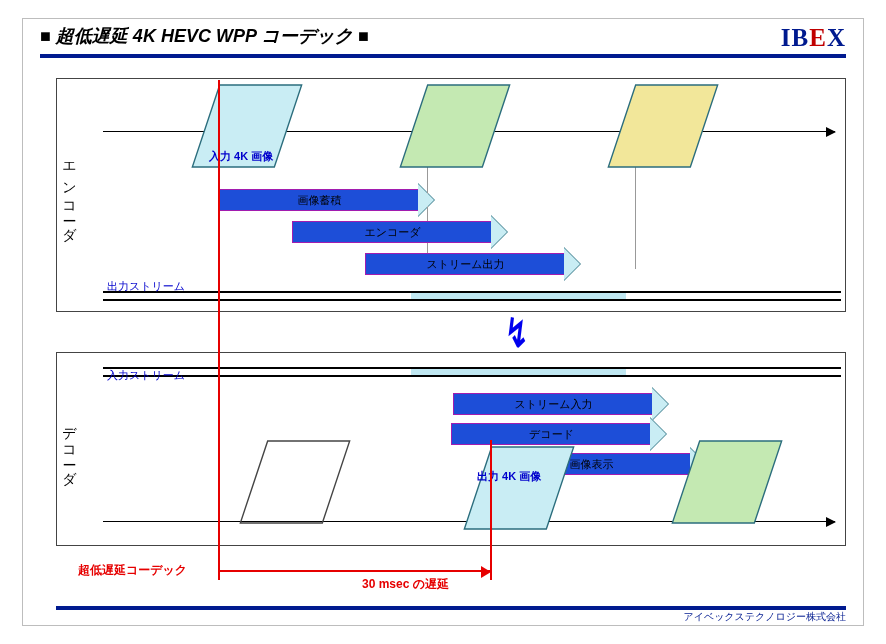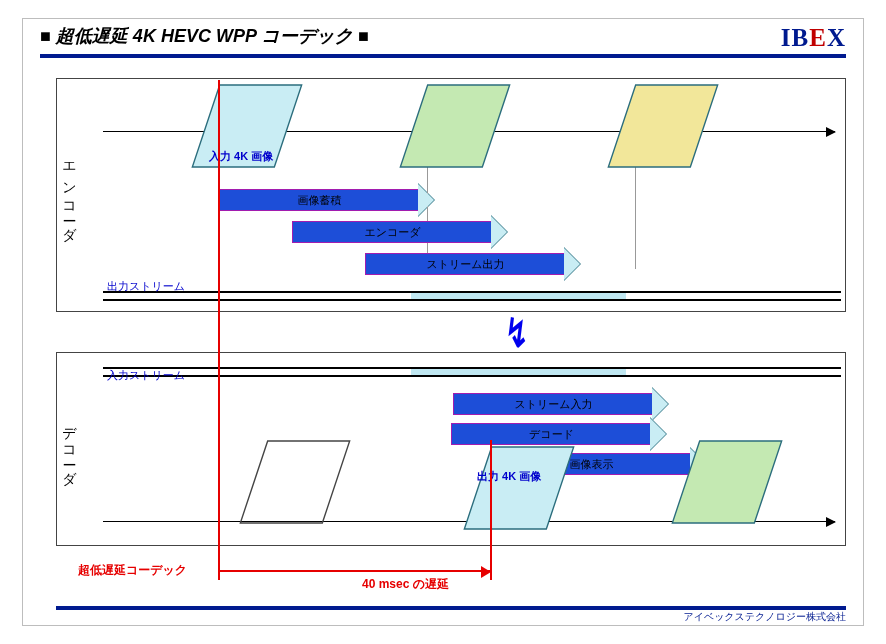--- a/index.html
+++ b/index.html
@@ -285,17 +285,17 @@
     <svg viewBox="0 0 120 90">
         <polygon points="30,0 120,0 90,90 0,90" fill="#c4e9b2" stroke="#2b6d7d" stroke-width="1.5"></polygon>
       </svg>
   </div>
 </div>
 
 <div class="red-vline" style="left:218px; top:80px; height:500px;"></div>
 <div class="red-vline" style="left:490px; top:440px; height:140px;"></div>
 <div class="red-hline" style="left:218px; width:272px; top:570px;"></div>
 <div class="red-label" style="left:78px; top:562px;">超低遅延コーデック</div>
-<div class="red-label" style="left:362px; top:576px;">40 msec の遅延</div>
+<div class="red-label" style="left:362px; top:576px;">30 msec の遅延</div>
 
 <div class="footer">
   <span>アイベックステクノロジー株式会社</span>
 </div>
 
 </body></html>

